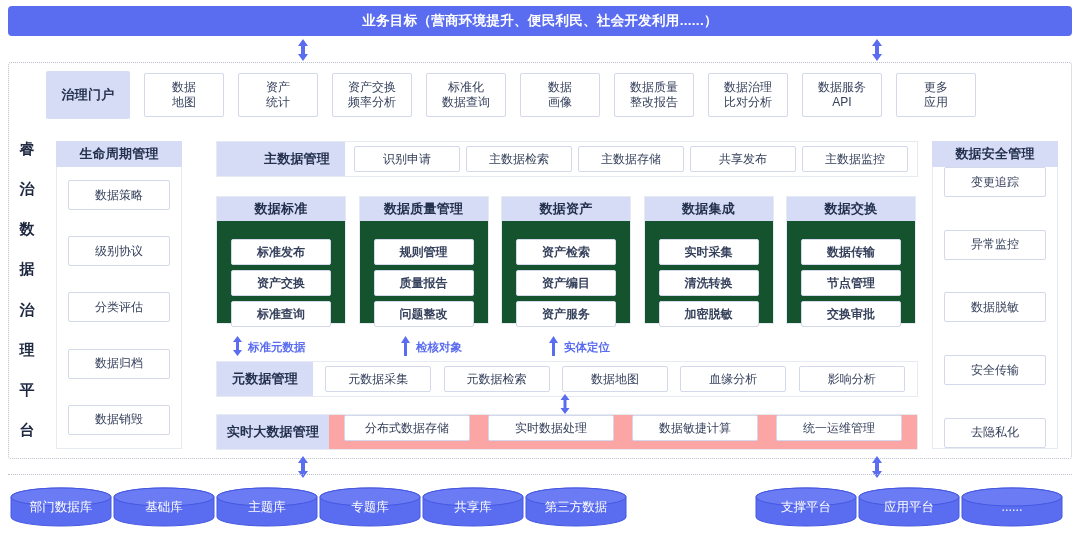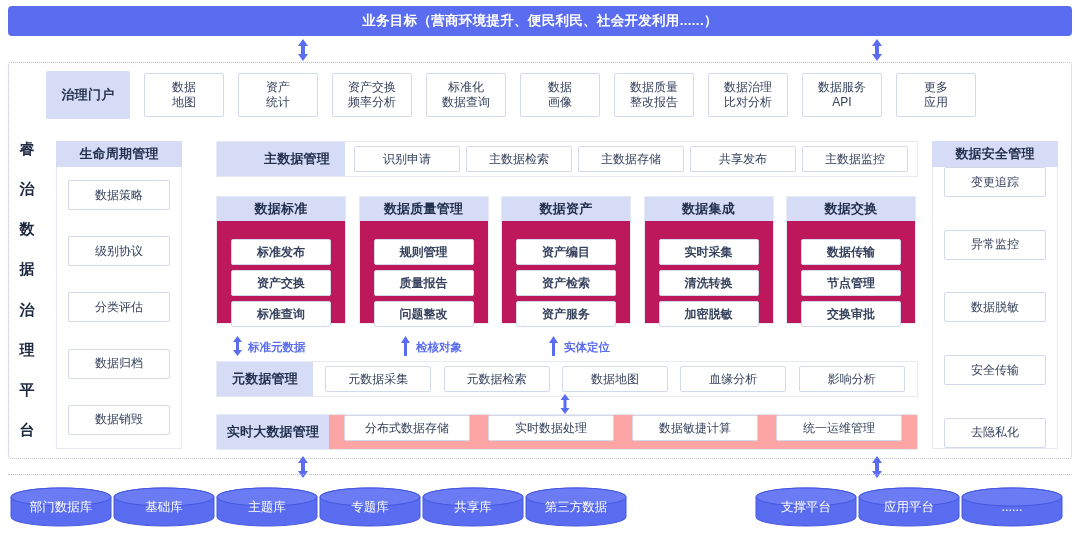--- a/index.html
+++ b/index.html
@@ -60,21 +60,21 @@
   
   .masterrow{position:absolute;left:216px;top:141px;width:700px;height:34px;
              display:flex;align-items:stretch;border:1px solid #e6eaf3;background:#fff;}
   .masterrow .hdr{width:96px;padding-left:32px;}
   .masterrow .items{flex:1;display:flex;align-items:center;justify-content:space-around;padding:0 6px;}
   .masterrow .cell{width:104px;height:24px;}
 
   
   .midcols{position:absolute;left:216px;top:196px;width:700px;height:128px;
            display:flex;justify-content:space-between;}
-  .midcol{width:130px;border:1px solid #e6eaf3;background:#be185d;box-sizing:border-box;}
+  .midcol{width:130px;border:1px solid #e6eaf3;background:#14532d;box-sizing:border-box;}
   .midcol .hdr{height:24px;}
   .midcol .body{padding:18px 0;display:flex;flex-direction:column;align-items:center;gap:5px;font-weight:bold;}
   .midcol .cell{width:98px;height:24px;}
 
   
   .annot{position:absolute;display:flex;align-items:center;gap:5px;
          color:#5a6cf0;font-size:11.5px;font-weight:600;}
 
   
   .metarow{position:absolute;left:216px;top:361px;width:700px;height:34px;
@@ -232,22 +232,22 @@
       <div class="body">
         <div class="cell">规则管理</div>
         <div class="cell">质量报告</div>
         <div class="cell">问题整改</div>
       </div>
     </div>
 
     <div class="midcol">
       <div class="hdr">数据资产</div>
       <div class="body">
+        <div class="cell">资产检索</div>
         <div class="cell">资产编目</div>
-        <div class="cell">资产检索</div>
         <div class="cell">资产服务</div>
       </div>
     </div>
 
     <div class="midcol">
       <div class="hdr">数据集成</div>
       <div class="body">
         <div class="cell">实时采集</div>
         <div class="cell">清洗转换</div>
         <div class="cell">加密脱敏</div>

